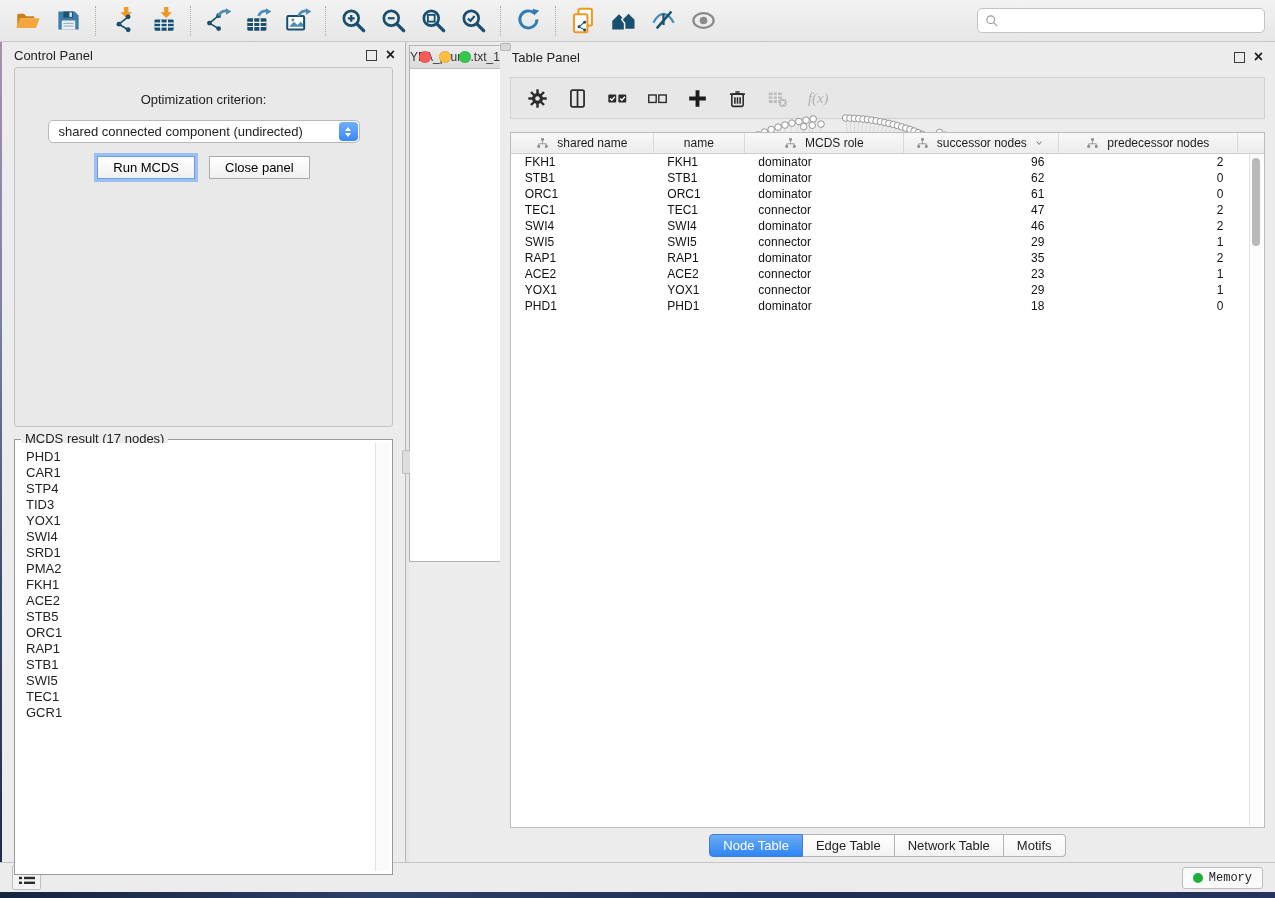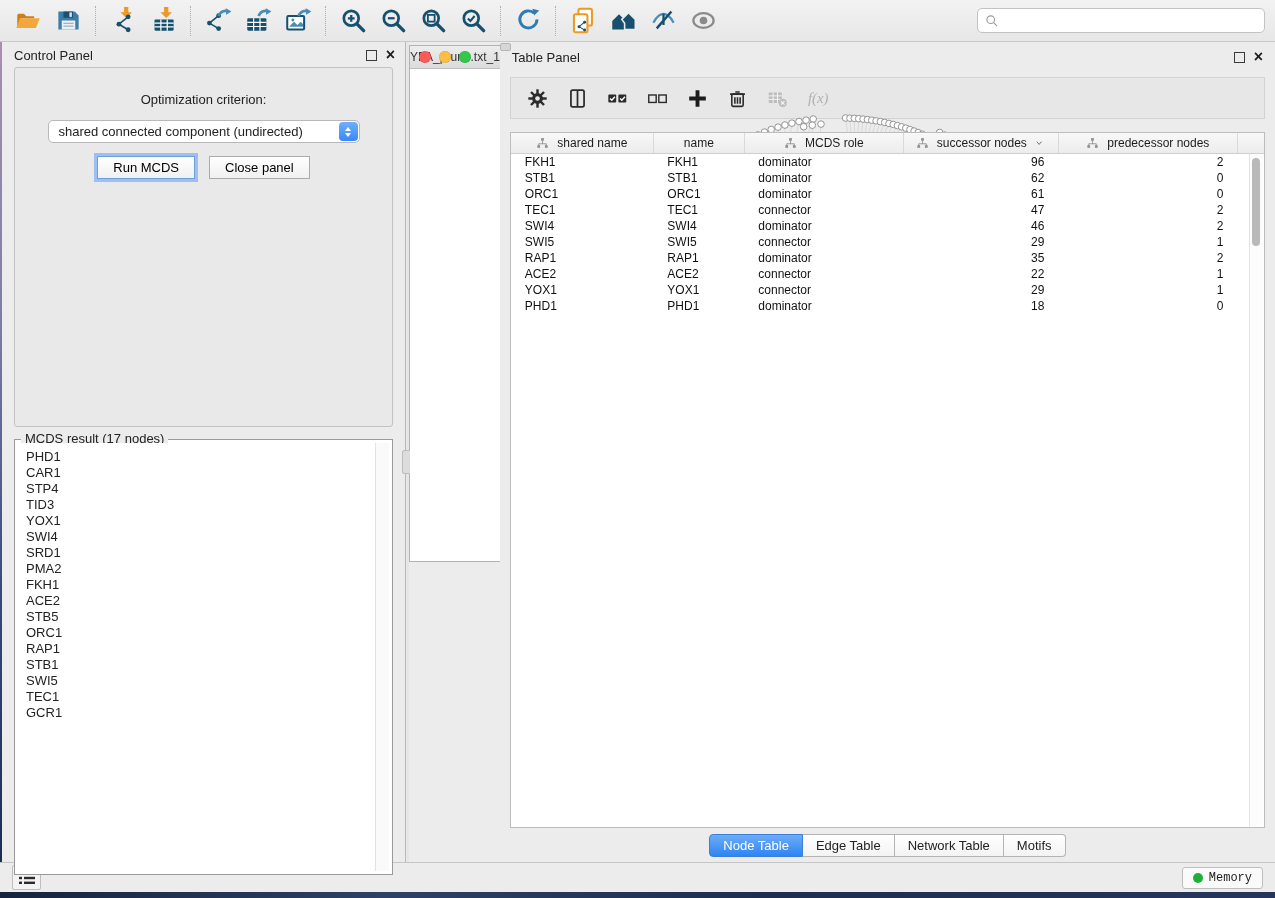--- a/index.html
+++ b/index.html
@@ -1315,21 +1315,21 @@
                   <td class="">RAP1</td>
                   <td class="">dominator</td>
                   <td class="num">35</td>
                   <td class="num">2</td>
                   <td></td>
                 </tr>
                 <tr>
                   <td class="">ACE2</td>
                   <td class="">ACE2</td>
                   <td class="">connector</td>
-                  <td class="num">22</td>
+                  <td class="num">23</td>
                   <td class="num">1</td>
                   <td></td>
                 </tr>
                 <tr>
                   <td class="">YOX1</td>
                   <td class="">YOX1</td>
                   <td class="">connector</td>
                   <td class="num">29</td>
                   <td class="num">1</td>
                   <td></td>

